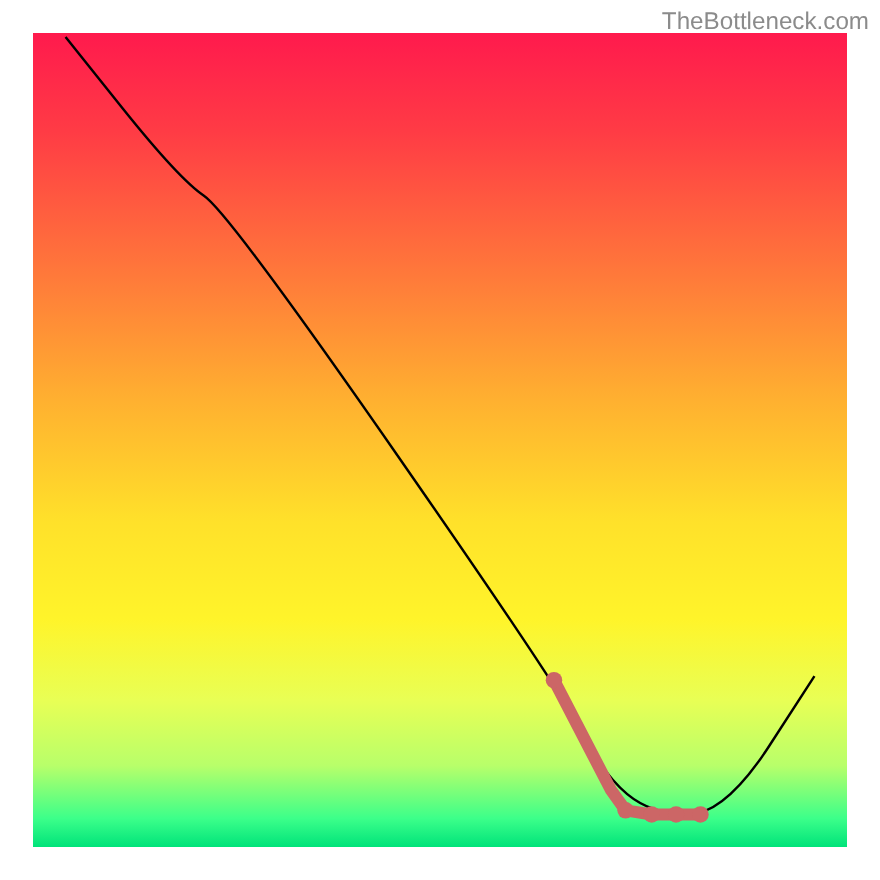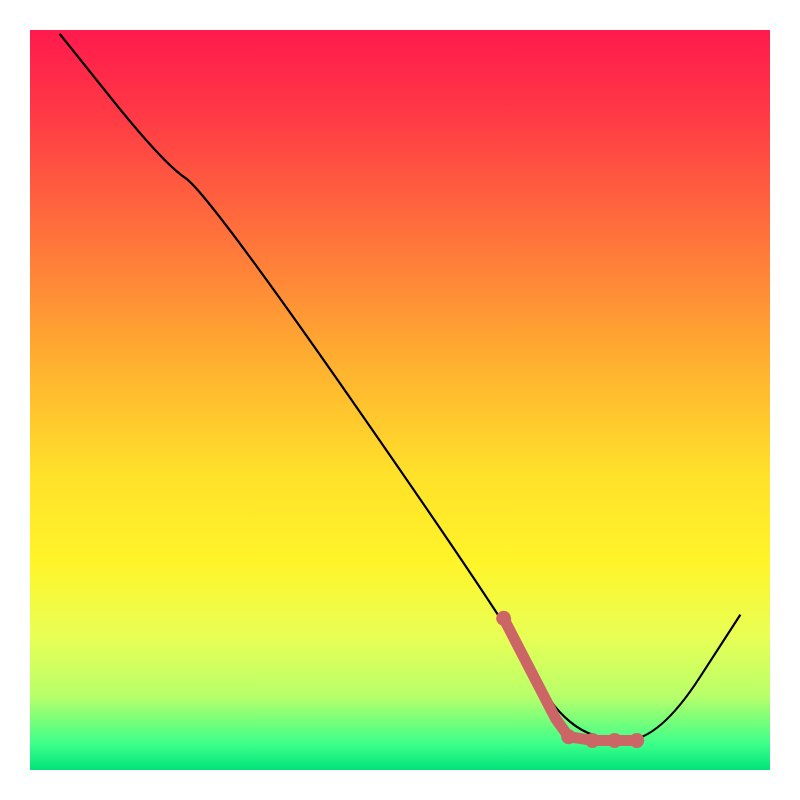--- a/index.html
+++ b/index.html
@@ -27,20 +27,21 @@
     pointer-events: none;
   }
   svg {
     display: block;
   }
 </style>
 </head>
 <body>
 
 <div class="chart-container">
+  <div class="watermark">TheBottleneck.com</div>
   <svg id="chart-svg" width="800" height="800" viewBox="0 0 800 800">
     <defs>
       <linearGradient id="bg-grad" x1="0" y1="0" x2="0" y2="1">
           <stop offset="0.00%" stop-color="#ff1a4d"></stop>
           <stop offset="12.00%" stop-color="#ff3b45"></stop>
           <stop offset="30.00%" stop-color="#ff7a3a"></stop>
           <stop offset="45.00%" stop-color="#ffb030"></stop>
           <stop offset="60.00%" stop-color="#ffe12a"></stop>
           <stop offset="72.00%" stop-color="#fff42a"></stop>
           <stop offset="82.00%" stop-color="#e8ff55"></stop>

